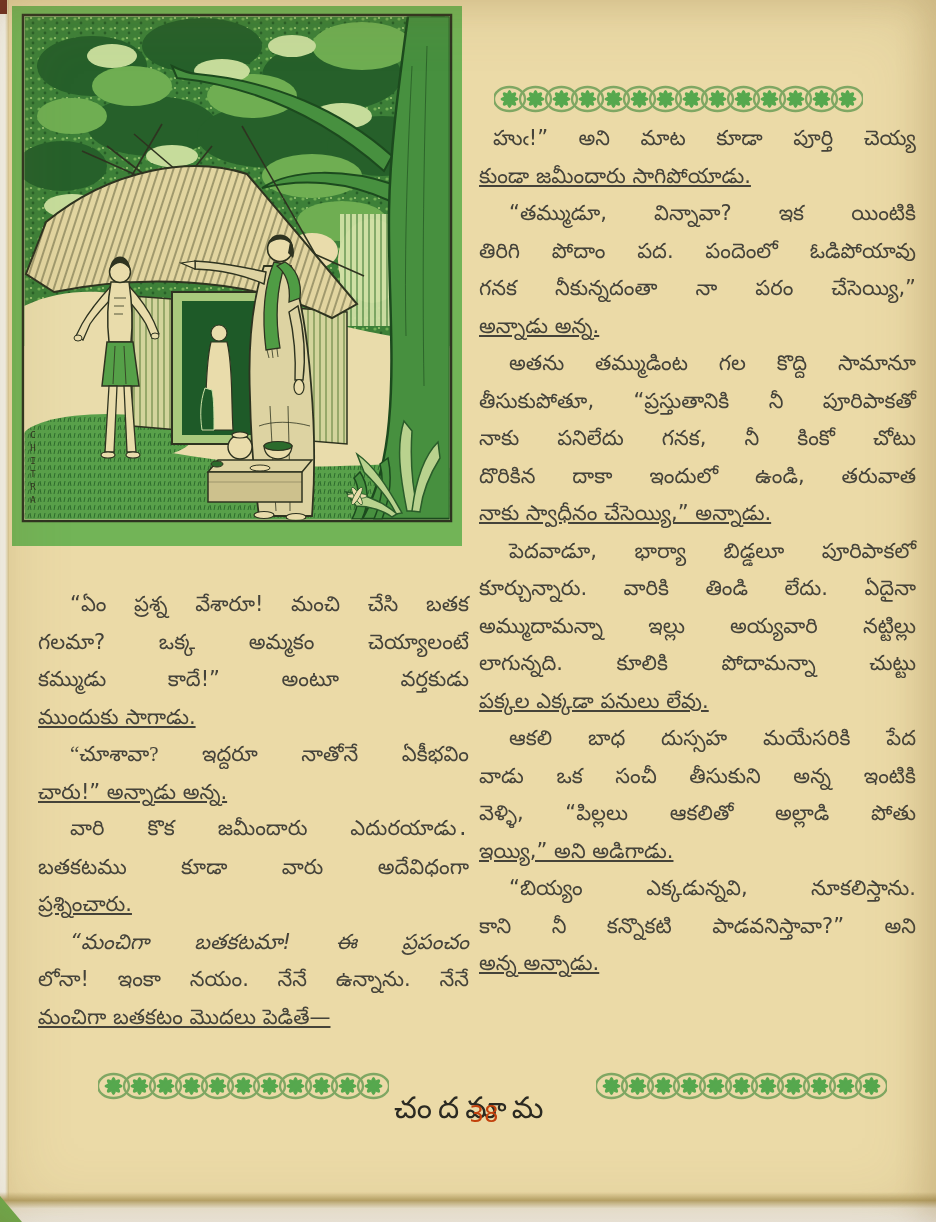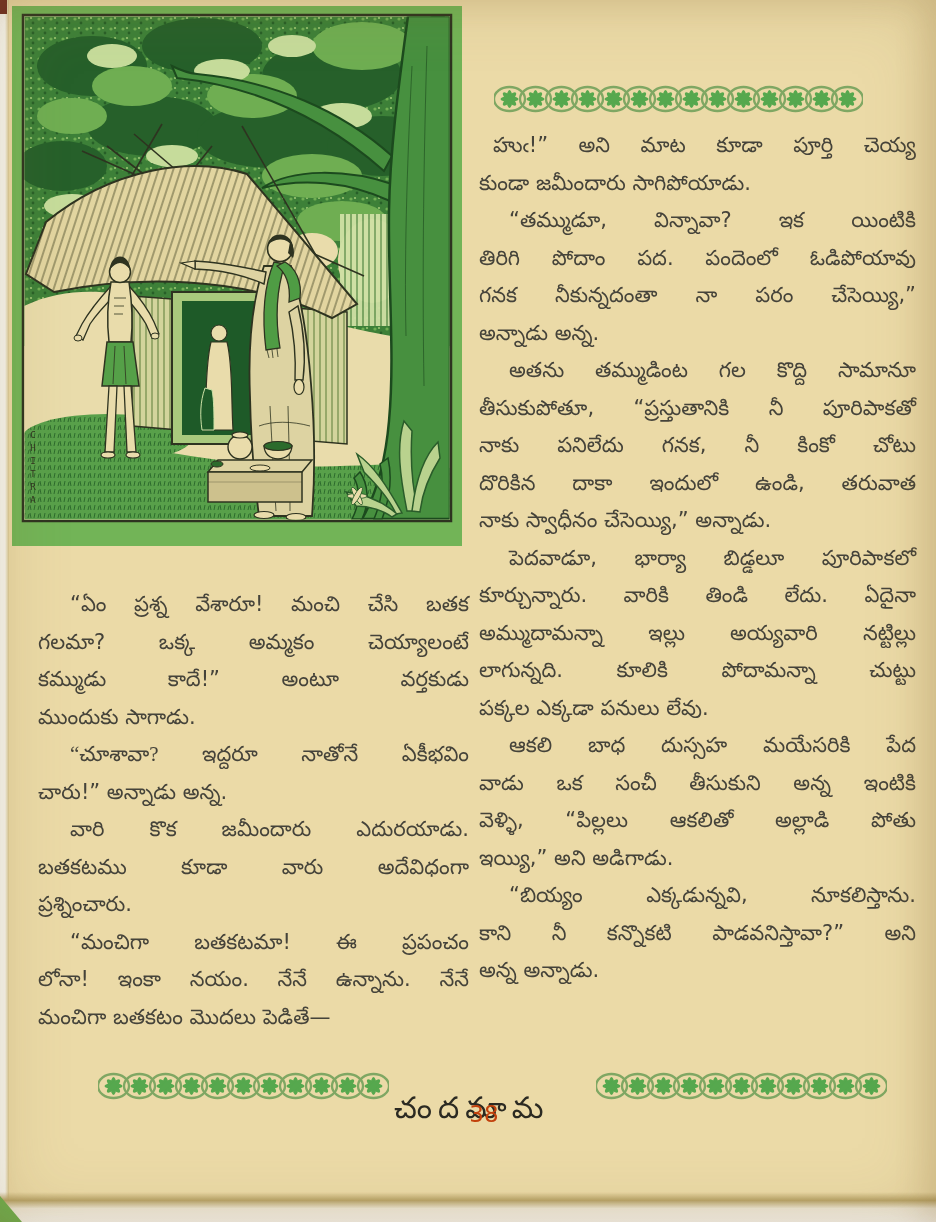--- a/index.html
+++ b/index.html
@@ -30,25 +30,25 @@
     font-size:9px;letter-spacing:3px;color:#2e3320;
     font-family:"DejaVu Sans Mono","Liberation Mono",monospace;
   }
   
   .chain{position:absolute;z-index:4;}
   .chain-top{left:494px;top:84px;}
   .chain-bl{left:98px;top:1071px;}
   .chain-br{left:596px;top:1071px;}
   
   .col{position:absolute;font-size:21px;line-height:37.5px;z-index:3;}
-  .right-col{left:479px;top:127px;width:437px;}
+  .right-col{left:479px;top:120px;width:437px;}
   .left-col{left:38px;top:586px;width:431px;}
   .para{margin:0;}
   .line{text-align:justify;text-align-last:justify;white-space:normal;}
-  .line.last{text-align-last:left;}
+  .line.last{text-align-last:left;text-decoration:underline;}
   
   .footer-title{
     position:absolute;left:394px;top:1090px;width:206px;height:36px;line-height:36px;
     text-align:left;font-size:30px;letter-spacing:6px;color:#2b2a22;z-index:4;
   }
   .page-number{
     position:absolute;left:16px;top:1101px;width:936px;text-align:center;
     font-size:23px;color:#c2410c;z-index:4;
   }
 </style>
@@ -294,26 +294,26 @@
         <div class="line" style="padding-left: 32px;">“ఏం ప్రశ్న వేశారూ! మంచి చేసి బతక</div>
         <div class="line">గలమా? ఒక్క అమ్మకం చెయ్యాలంటే</div>
         <div class="line">కమ్ముడు కాదే!” అంటూ వర్తకుడు</div>
         <div class="line last">ముందుకు సాగాడు.</div>
       </div>
       <div class="para">
         <div class="line" style="padding-left: 32px; font-family: Liberation Serif, serif;">“చూశావా? ఇద్దరూ నాతోనే ఏకీభవిం</div>
         <div class="line last">చారు!” అన్నాడు అన్న.</div>
       </div>
       <div class="para">
-        <div class="line" style="padding-left: 32px;">వారి కొక జమీందారు ఎదురయాడు.</div>
+        <div class="line" style="padding-left: 32px; font-family: Liberation Mono, monospace;">వారి కొక జమీందారు ఎదురయాడు.</div>
         <div class="line">బతకటము కూడా వారు అదేవిధంగా</div>
         <div class="line last">ప్రశ్నించారు.</div>
       </div>
       <div class="para">
-        <div class="line" style="padding-left: 32px;">“మంచిగా బతకటమా! ఈ ప్రపంచం</div>
+        <div class="line" style="padding-left: 32px; font-style: italic;">“మంచిగా బతకటమా! ఈ ప్రపంచం</div>
         <div class="line">లోనా! ఇంకా నయం. నేనే ఉన్నాను. నేనే</div>
         <div class="line last">మంచిగా బతకటం మొదలు పెడితే—</div>
       </div>
     </div>
 
   <svg class="chain chain-bl" width="291" height="30" viewBox="0 0 291 30">
       <use href="#chain-unit" x="0"></use>
       <use href="#chain-unit" x="26"></use>
       <use href="#chain-unit" x="52"></use>
       <use href="#chain-unit" x="78"></use>

